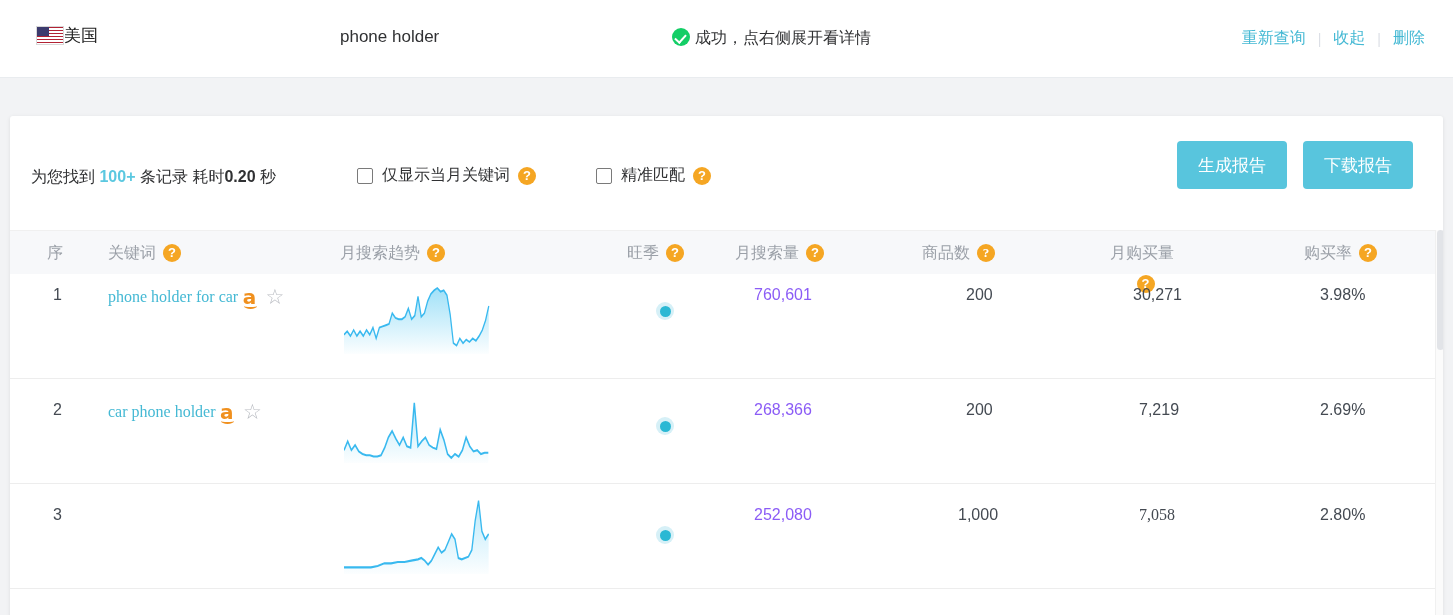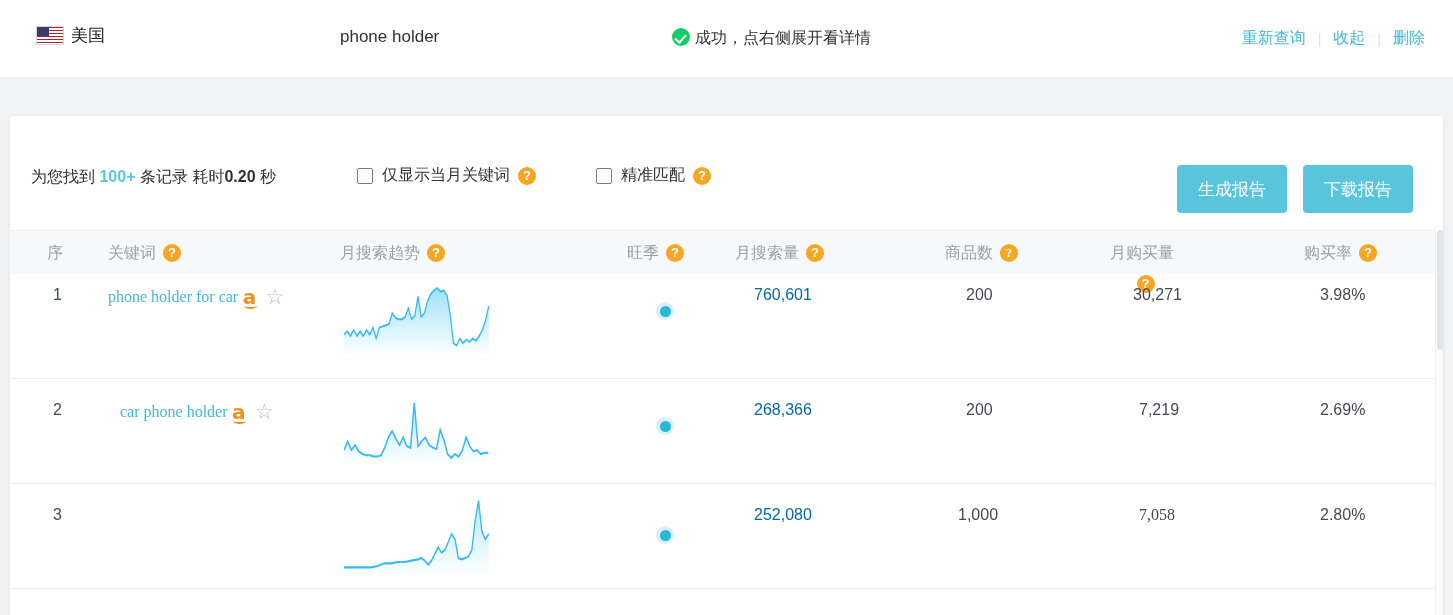--- a/index.html
+++ b/index.html
@@ -17,21 +17,21 @@
   .header {
     position: relative;
     width: 1453px;
     height: 78px;
     background: #ffffff;
     border-bottom: 1px solid #e9ecef;
   }
   .hdr-country {
     position: absolute;
     left: 36px; top: 24px;
-    display: flex; align-items: center; gap: 7px;
+    display: flex; align-items: center; gap: 0;
     font-size: 17px; color: #222;
   }
   .flag {
     width: 28px; height: 19px;
     display: inline-block;
     position: relative;
     overflow: hidden;
     border: 1px solid #d8d8d8;
     background:
       repeating-linear-gradient(to bottom,
@@ -159,21 +159,21 @@
     font-weight: bold;
     line-height: 18px;
     text-align: center;
     margin-left: 8px;
     cursor: pointer;
     flex: 0 0 auto;
   }
 
   .btn-group {
     position: absolute;
-    right: 30px; top: 49px;
+    right: 30px; top: 25px;
     display: flex; gap: 16px; align-items: flex-end;
   }
   .btn {
     background: #58c5dd;
     color: #ffffff;
     border: none;
     border-radius: 4px;
     font-size: 17px;
     font-family: inherit;
     padding: 0 21px;
@@ -247,21 +247,21 @@
     width: 18px; height: 18px;
     border-radius: 50%;
     background: #d6f0f7;
     display: flex; align-items: center; justify-content: center;
   }
   .dot-core {
     width: 11px; height: 11px;
     border-radius: 50%;
     background: #2bb8d4;
   }
-  .num-link { color: #0369a1; cursor: pointer; }
+  .num-link { color: #8b5cf6; cursor: pointer; }
 
   .spark { display: block; }
 
   .scrollbar {
     position: absolute;
     right: 0; top: 114px;
     width: 8px;
     height: 406px;
     background: #fbfbfb;
     border-left: 1px solid #f0f0f0;
@@ -336,21 +336,21 @@
       <span class="q-icon">?</span>
     </div>
     <div class="th" style="left:609px;margin-left:8px;">
       <span>旺季</span>
       <span class="q-icon">?</span>
     </div>
     <div class="th" style="left:725px;">
       <span>月搜索量</span>
       <span class="q-icon">?</span>
     </div>
-    <div class="th" style="left:935px;font-family:Liberation Serif, serif;">
+    <div class="th" style="left:912px;font-family:Liberation Serif, serif;">
       <span>商品数</span>
       <span class="q-icon">?</span>
     </div>
     <div class="th" style="left:1100px;flex-direction:column;">
       <span>月购买量</span>
       <span class="q-icon">?</span>
     </div>
     <div class="th" style="left:1294px;">
       <span>购买率</span>
       <span class="q-icon">?</span>
@@ -384,21 +384,21 @@
           </span>
       </div>
       <div class="cell num-link" style="left:744px;top:12px;">760,601</div>
       <div class="cell" style="left:956px;top:12px;">200</div>
       <div class="cell" style="left:1123px;top:12px;">30,271</div>
       <div class="cell" style="left:1310px;top:12px;">3.98%</div>
     </div>
 
     <div class="row" style="height:105px;">
       <div class="cell" style="left:43px;top:22px;">2</div>
-      <div class="cell" style="left:110px;top:20px;width:215px;">
+      <div class="cell" style="left:98px;top:20px;width:215px;">
         <span class="kw-link">car phone holder</span>
         <span class="amz">a</span>
         <span class="star">☆</span>
       </div>
       <div class="cell" style="left:334px;top:20px;">
         <svg class="spark" width="148" height="64" viewBox="0 0 160 50" preserveAspectRatio="none">
           <defs>
             <linearGradient id="g2" x1="0" y1="0" x2="0" y2="1">
               <stop offset="0%" stop-color="#53c8f2" stop-opacity="0.4"></stop>
               <stop offset="100%" stop-color="#53c8f2" stop-opacity="0.02"></stop>

